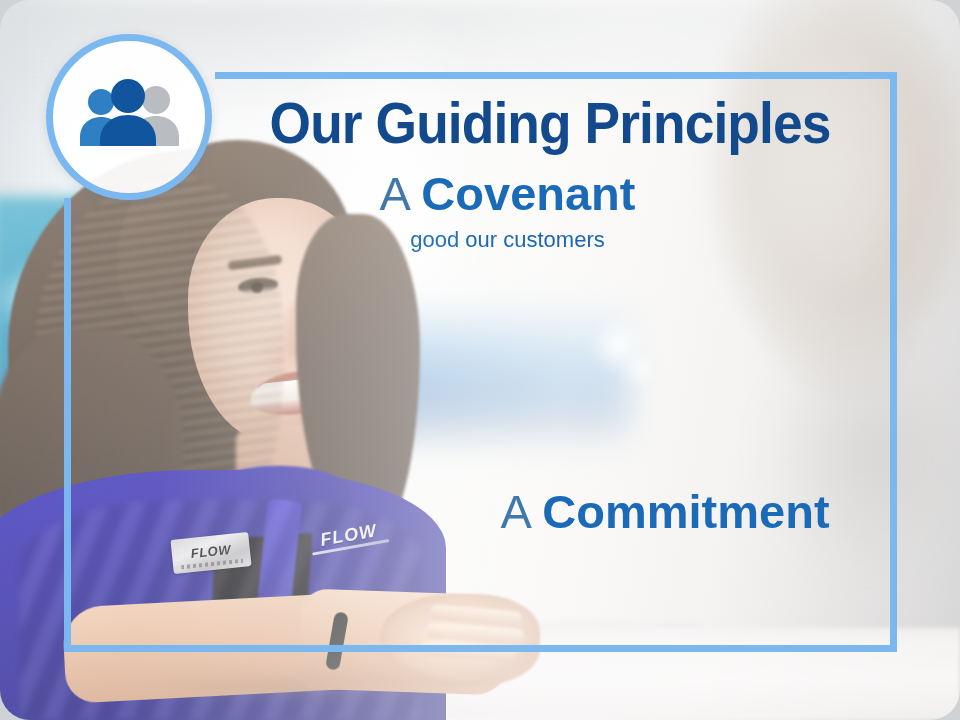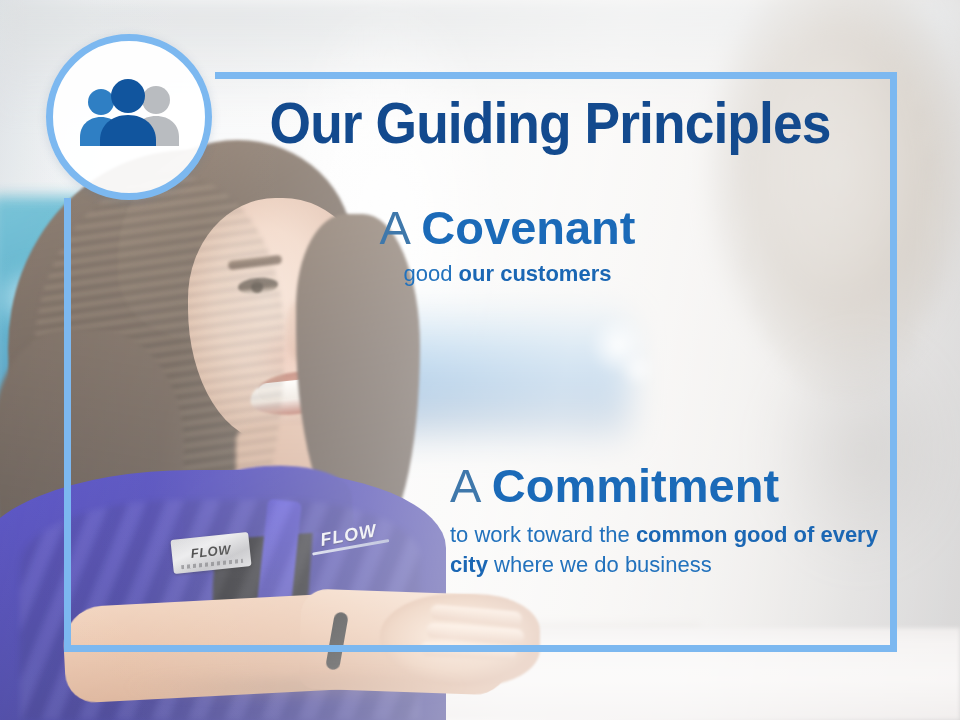--- a/index.html
+++ b/index.html
@@ -2,21 +2,21 @@
 <html><head>
 <meta charset="utf-8">
 <title>Our Guiding Principles</title>
 <style>
   html,body{margin:0;padding:0;}
   body{
     width:960px;height:720px;overflow:hidden;
     font-family:"Liberation Sans", sans-serif;
     background:#cfd3d6;
   }
-  .stage{position:relative;width:960px;height:720px;overflow:hidden;}
+  .stage{position:relative;width:960px;height:720px;overflow:hidden;border-radius:30px;}
 
   
   .photo{position:absolute;inset:0;overflow:hidden;}
 
   
   .bg-wall{
     position:absolute;inset:0;
     background:
       linear-gradient(100deg,
         #d8dde1 0%, #eef1f3 9%, #f7f8f9 18%,
@@ -349,26 +349,26 @@
     font-family:"Liberation Sans", sans-serif;
     font-size:46px;line-height:1.02;white-space:nowrap;
   }
   .p-head .art{font-weight:normal;color:#3f78ab;}
   .p-head .key{font-weight:bold;color:#1b6ab8;}
 
   .p-body{
     font-family:"Liberation Sans", sans-serif;
     font-size:22px;line-height:1.33;color:#2272bd;margin-top:7px;
   }
-  .p-body b{font-weight:bold;color:#1b67b4;margin-top:12px;}
-
-  
-  #principle-covenant{left:340px;top:204px;width:335px;text-align:center;}
+  .p-body b{font-weight:normal;color:#1b67b4;margin-top:12px;}
+
+  
+  #principle-covenant{left:340px;top:170px;width:335px;text-align:center;}
   #principle-community{left:395px;top:300px;width:420px;text-align:center;}
-  #principle-commitment{left:450px;top:462px;width:430px;}
+  #principle-commitment{left:450px;top:488px;width:430px;text-align:center;}
 
   #principle-covenant .p-head{font-size:47px;}
   #principle-community .p-head{font-size:47px;}
   #principle-commitment .p-head{font-size:47px;}
   #principle-commitment .p-body{margin-top:10px;line-height:1.36;}
   #principle-community .p-body{margin-top:9px;line-height:1.3;}
 </style>
 </head>
 <body>
 
@@ -472,16 +472,15 @@
       <span class="art">A </span><span class="key">Covenant</span>
     </div>
     <div class="p-body"><span>good </span><b>our customers</b></div>
   </div>
 
 
   <div class="principle" id="principle-commitment">
     <div class="p-head">
       <span class="art">A </span><span class="key">Commitment</span>
     </div>
-    <div class="p-body"><span>to work toward the </span><b>common good of every city</b><span> where we do business</span></div>
   </div>
 
 </div>
 
 </body></html>

